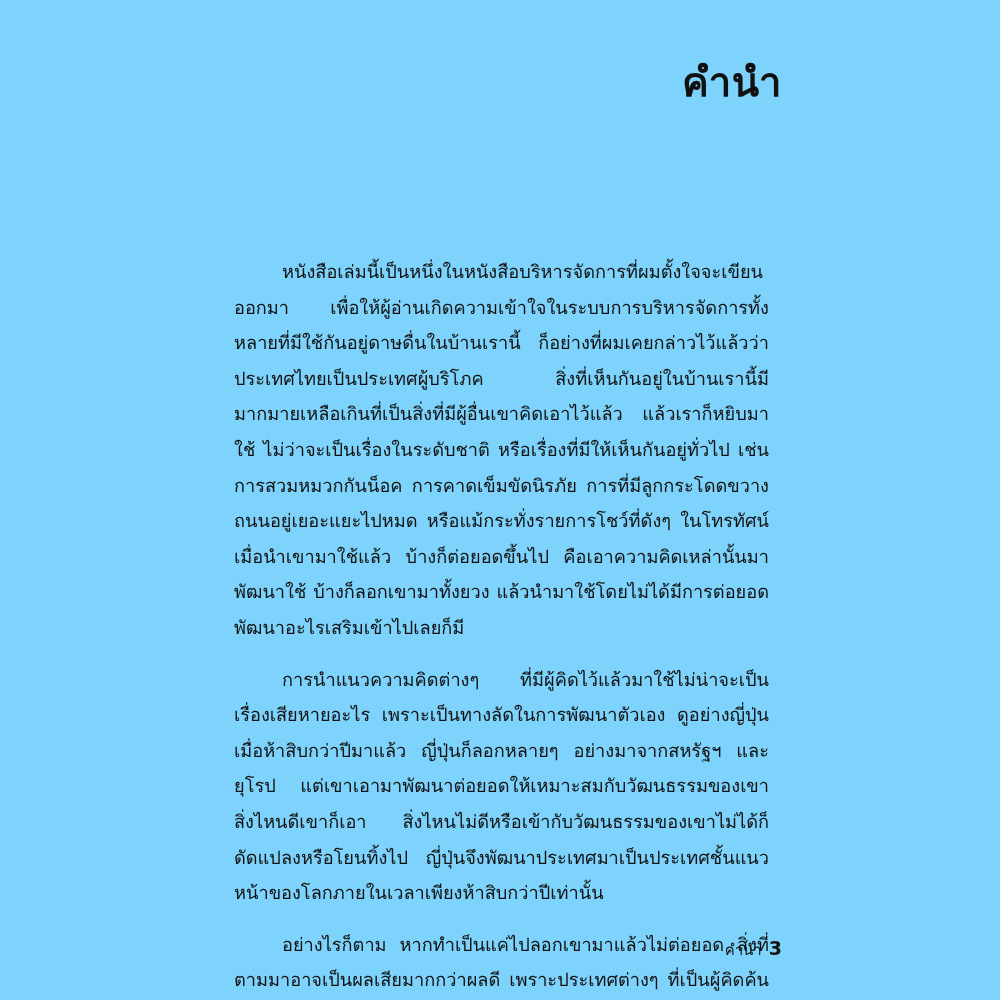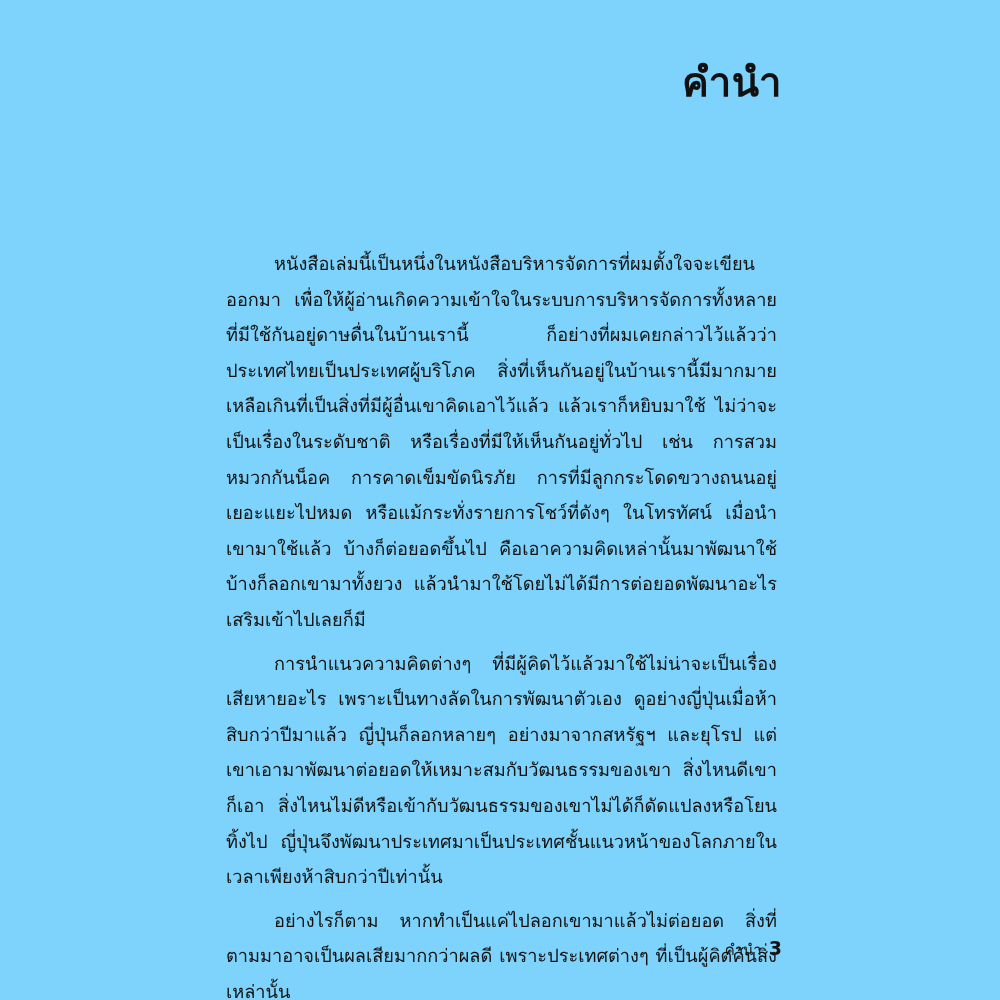--- a/index.html
+++ b/index.html
@@ -35,21 +35,21 @@
     left: 218px;
     top: 238px;
     width: 567px;
     font-size: 18.2px;
     line-height: 35.6px;
     color: #121212;
     text-align: justify;
     text-justify: inter-character;
   }
   .body-text p {
-    margin: 8px;
+    margin: 16px;
     text-indent: 48px;
   }
   .body-text p + p {
     margin-top: 0px;
   }
   .footer {
     position: absolute;
     right: 218px;
     bottom: 38px;
     font-size: 15.5px;

